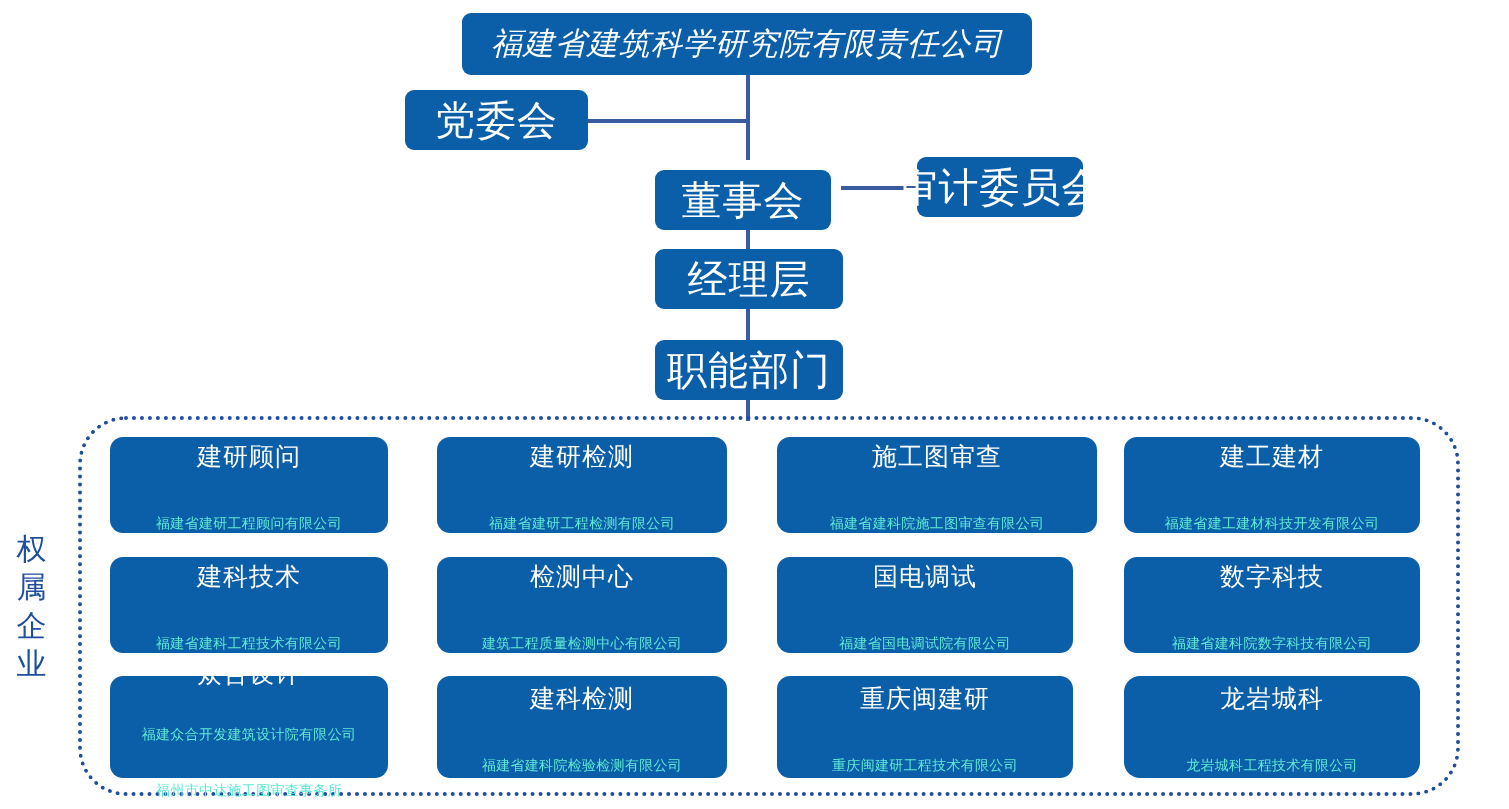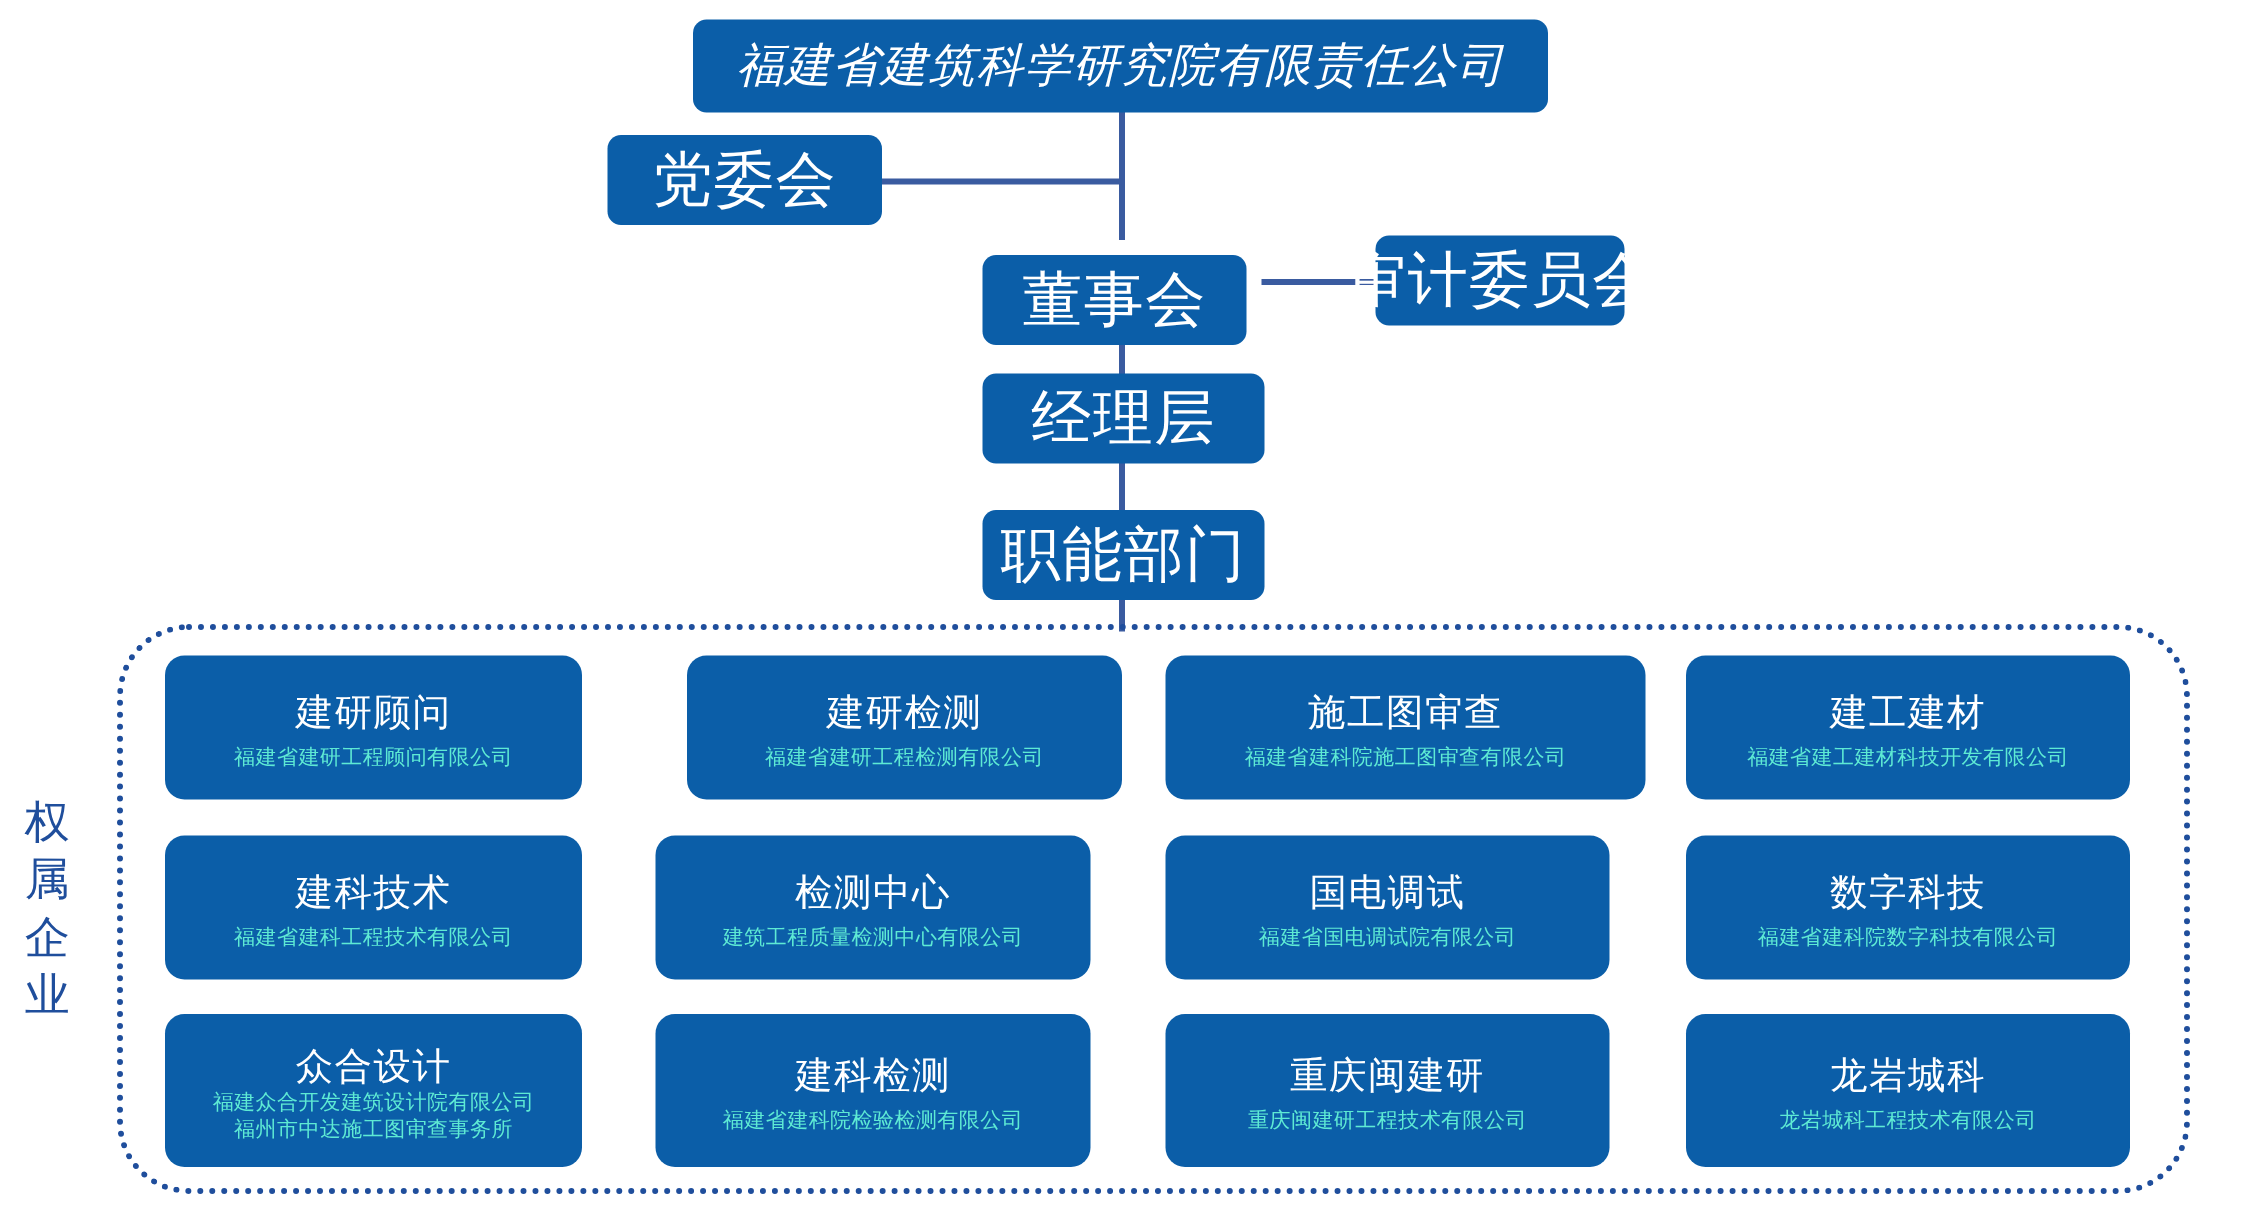--- a/index.html
+++ b/index.html
@@ -57,20 +57,21 @@
   .node-level .node-title {
     font-size: 40px;
     letter-spacing: 1px;
   }
   #node-company .node-title { font-size: 31px; font-style: italic; }
 
   
   .sub-card {
     border-radius: 13px;
     padding-top: 4px;
+    gap: 38px;
   }
   .sub-card .node-title {
     font-size: 25px;
     letter-spacing: 1px;
     margin-bottom: 6px;
   }
   .sub-card .node-sub {
     font-size: 14px;
     letter-spacing: 0.3px;
     line-height: 1.32;
@@ -148,21 +149,21 @@
     <span>属</span>
     <span>企</span>
     <span>业</span>
   </div>
 
   <div class="node sub-card" style="left:110px; top:437px; width:278px; height:96px;">
     <div class="node-title">建研顾问</div>
     <div class="node-sub">福建省建研工程顾问有限公司</div>
   </div>
 
-  <div class="node sub-card" style="left:437px; top:437px; width:290px; height:96px;margin-left:21px;">
+  <div class="node sub-card" style="left:437px; top:437px; width:290px; height:96px;">
     <div class="node-title">建研检测</div>
     <div class="node-sub">福建省建研工程检测有限公司</div>
   </div>
 
   <div class="node sub-card" style="left:777px; top:437px; width:320px; height:96px;">
     <div class="node-title">施工图审查</div>
     <div class="node-sub">福建省建科院施工图审查有限公司</div>
   </div>
 
   <div class="node sub-card" style="left:1124px; top:437px; width:296px; height:96px;">
@@ -199,18 +200,18 @@
   <div class="node sub-card" style="left:437px; top:676px; width:290px; height:102px;align-items:center;">
     <div class="node-title">建科检测</div>
     <div class="node-sub">福建省建科院检验检测有限公司</div>
   </div>
 
   <div class="node sub-card" style="left:777px; top:676px; width:296px; height:102px;">
     <div class="node-title">重庆闽建研</div>
     <div class="node-sub">重庆闽建研工程技术有限公司</div>
   </div>
 
-  <div class="node sub-card" style="left:1124px; top:676px; width:296px; height:102px;">
+  <div class="node sub-card" style="left:1124px; top:676px; width:296px; height:102px;border-radius:16px;">
     <div class="node-title">龙岩城科</div>
     <div class="node-sub">龙岩城科工程技术有限公司</div>
   </div>
 
 </div>
 
 </body></html>

